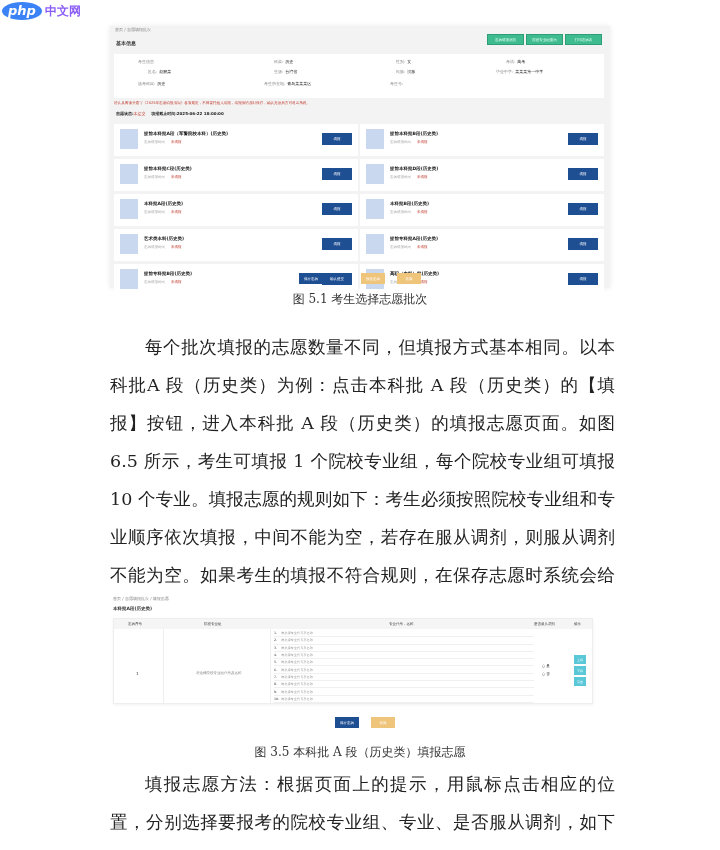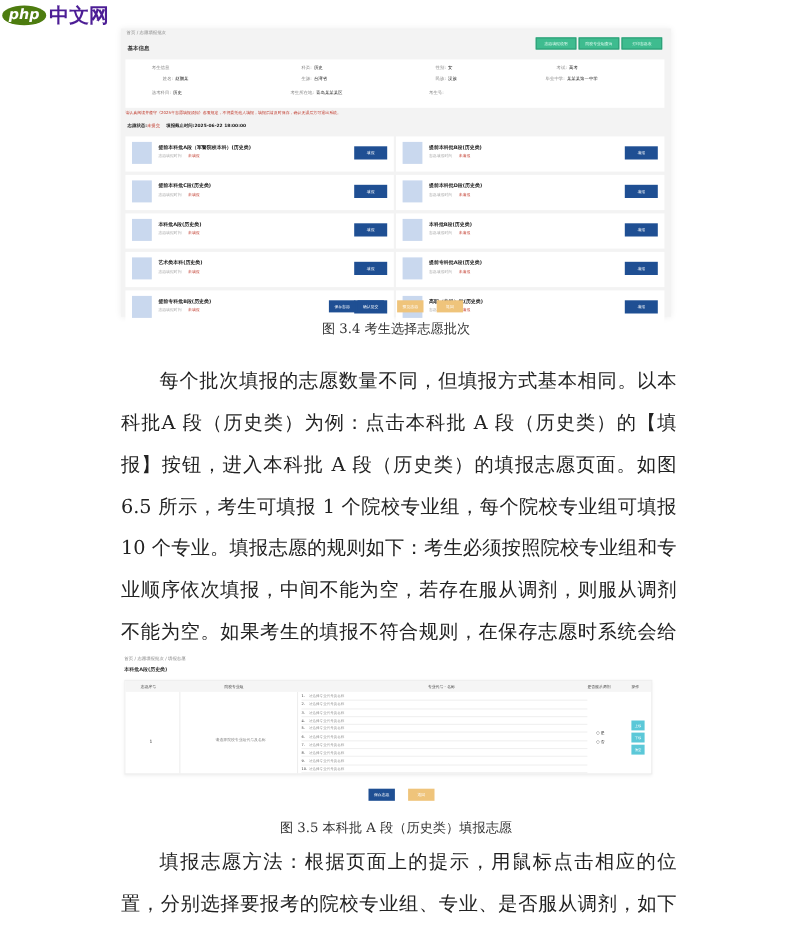--- a/index.html
+++ b/index.html
@@ -1,21 +1,21 @@
 <!DOCTYPE html>
 <html><head>
 <meta charset="utf-8">
 <style>
   * { box-sizing: border-box; margin: 0; padding: 0; }
   html, body { width: 720px; height: 850px; background: #ffffff; overflow: hidden; }
   body { font-family: "DejaVu Serif", "Liberation Serif", serif; color: #222; position: relative; }
 
   .watermark { position: absolute; left: 2px; top: 2px; display: flex; align-items: center; gap: 3px; }
-  .wm-php { background: #4d7c0f; color: #fff; font-family: "DejaVu Sans", sans-serif; font-style: italic; font-weight: bold; font-size: 13px; border-radius: 50%; padding: 1px 6px; line-height: 16px; }
-  .wm-cn { font-family: Liberation Mono, monospace; font-size: 18px; color: #4c1d95; font-weight: bold; }
+  .wm-php { background: #3b82f6; color: #fff; font-family: "DejaVu Sans", sans-serif; font-style: italic; font-weight: bold; font-size: 13px; border-radius: 50%; padding: 1px 6px; line-height: 16px; }
+  .wm-cn { font-family: Liberation Mono, monospace; font-size: 12px; color: #8b5cf6; font-weight: bold; }
 
   
   .fig1 { position: absolute; left: 110px; top: 26px; width: 500px; height: 262px; background: #f3f3f3; box-shadow: 0 0 6px rgba(0,0,0,0.08); font-family: "DejaVu Sans", sans-serif; }
   .f1-bc { position: absolute; left: 5px; top: 1px; font-size: 4px; color: #888; }
   .f1-title { position: absolute; left: 6px; top: 14px; font-size: 5px; font-weight: bold; color: #333; }
   .f1-topbtns { position: absolute; right: 8px; top: 8px; display: flex; gap: 2px; }
   .f1-topbtn { background: #3ebc8f; color: #e9fff5; font-size: 3.5px; height: 11px; width: 37px; display: flex; align-items: center; justify-content: center; border: 1px solid #2e9e77; }
   .f1-info { position: absolute; left: 4px; top: 28px; width: 490px; height: 44px; background: #fff; }
   .f1-field { position: absolute; font-size: 4px; color: #888; white-space: nowrap; }
   .f1-field b { color: #222; font-weight: normal; margin-left: 2px; }
@@ -157,21 +157,21 @@
       </div>
   </div>
   <div class="f1-bottom">
     <div class="f1-bbtn blue">保存志愿</div>
     <div class="f1-bbtn blue">确认提交</div>
     <div class="f1-bbtn orange">预览志愿</div>
     <div class="f1-bbtn orange">返回</div>
   </div>
 </div>
 
-<div class="caption" style="top:291px">图 3.4  考生选择志愿批次</div>
+<div class="caption" style="top:291px">图 5.1  考生选择志愿批次</div>
 
 <div class="para indent" style="top:328px">每个批次填报的志愿数量不同，但填报方式基本相同。以本科批A 段（历史类）为例：点击本科批 A 段（历史类）的【填报】按钮，进入本科批 A 段（历史类）的填报志愿页面。如图 6.5 所示，考生可填报 1 个院校专业组，每个院校专业组可填报 10 个专业。填报志愿的规则如下：考生必须按照院校专业组和专业顺序依次填报，中间不能为空，若存在服从调剂，则服从调剂不能为空。如果考生的填报不符合规则，在保存志愿时系统会给出具体提示信息。</div>
 
 <div class="fig2">
   <div class="f2-bc">首页 / 志愿填报批次 / 填报志愿</div>
   <div class="f2-title">本科批A段(历史类)</div>
   <div class="f2-table">
     <div class="f2-head">
       <span style="left:14px">志愿序号</span>
       <span style="left:90px">院校专业组</span>

